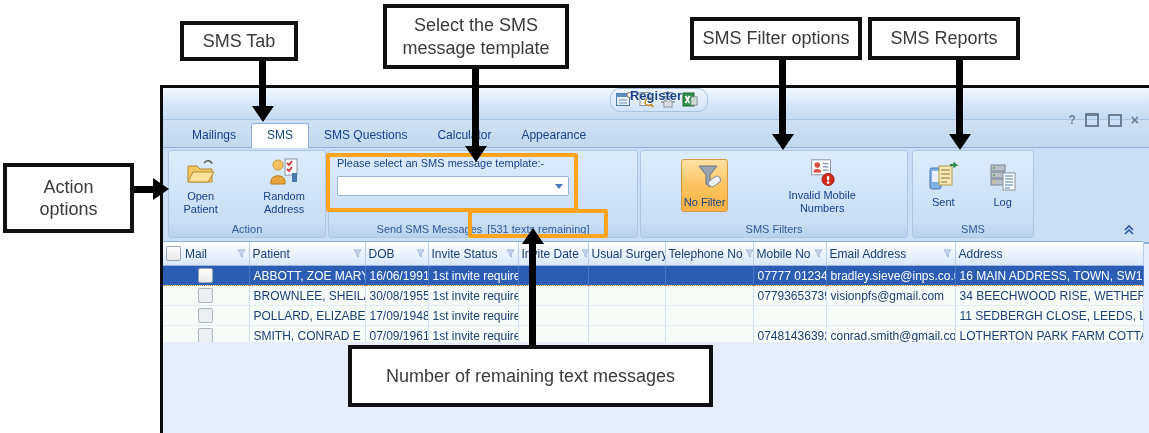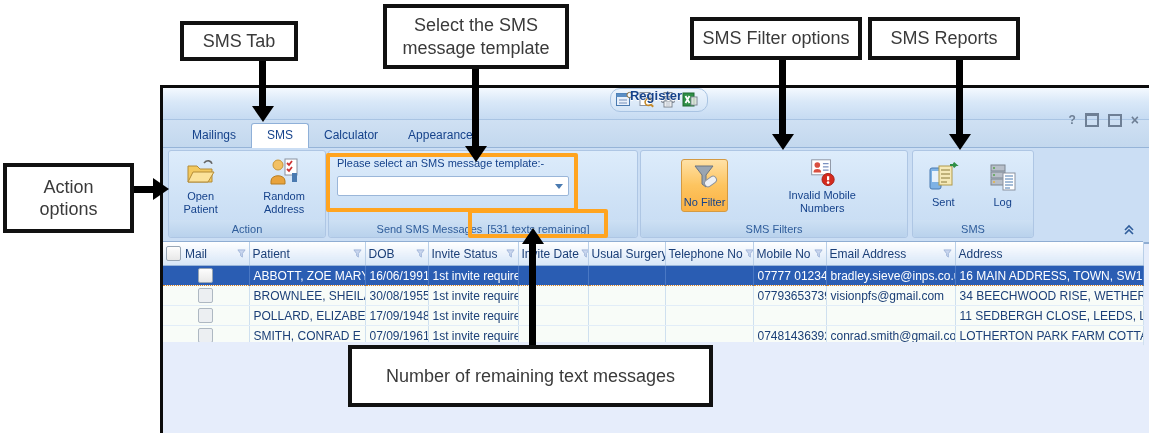--- a/index.html
+++ b/index.html
@@ -48,21 +48,21 @@
   .group{position:absolute;top:2px;height:88px;border:1px solid #aec6e4;border-radius:3px;
          background:linear-gradient(#ddecfb,#cfe2f6 55%,#c6dbf3);box-sizing:border-box;}
   .gfooter{position:absolute;left:0;right:0;bottom:0;height:17px;border-radius:0 0 3px 3px;
            background:linear-gradient(#cde0f4,#b9d2ec);color:#2f5d9b;font-size:11px;
            display:flex;align-items:center;justify-content:center;white-space:nowrap;}
   .gbody{position:absolute;left:0;right:0;top:0;bottom:17px;display:flex;align-items:center;justify-content:space-evenly;gap:11px;}
   .g-btn{display:flex;flex-direction:column;align-items:center;justify-content:flex-start;gap:2px;
          font-size:11px;color:#15428b;text-align:center;line-height:1.12;padding:2px 2px;border-radius:3px;}
   .g-btn .ic{width:32px;height:32px;}
   .g-btn.small .ic{width:30px;height:30px;}
-  .g-btn.active-filter{background:linear-gradient(#ffe1a6,#fdc45f 50%,#fbb143);border:1px solid #d49a43;}
+  .g-btn.active-filter{background:linear-gradient(#ffe1a6,#fdc45f 50%,#fbb143);border:1px solid #d49a43;align-items:flex-end;}
   .g-btn.disabled{color:#98a4b2;}
   .prompt{font-size:11px;color:#15428b;}
   .combo{width:232px;height:20px;background:#fff;border:1px solid #9ab6d9;border-radius:2px;
          display:flex;align-items:center;justify-content:flex-end;padding-right:5px;box-sizing:border-box;}
   .combo .dd{width:0;height:0;border-left:4px solid transparent;border-right:4px solid transparent;
              border-top:5px solid #4a7ab0;}
   .chev{position:absolute;right:14px;bottom:4px;color:#2f5d9b;font-size:11px;letter-spacing:-2px;}
 
   
   .grid{position:absolute;left:0;top:153px;width:980px;border-top:1px solid #8FADd2;background:#e6edfb;}
@@ -130,20 +130,21 @@
         <span>?</span>
         <span class="boxtop"></span>
         <span class="box"></span>
         <span style="font-size:14px;">×</span>
       </div>
     </div>
 
     <div class="tabrow">
       <div class="tab">Mailings</div>
       <div class="tab active">SMS</div>
+      <div class="tab">SMS Questions</div>
       <div class="tab">Calculator</div>
       <div class="tab">Appearance</div>
     </div>
 
     <div class="ribbon">
 
       <div class="group" style="left:5px;width:158px;">
         <div class="gbody">
           <div class="g-btn">
             <span class="ic">

